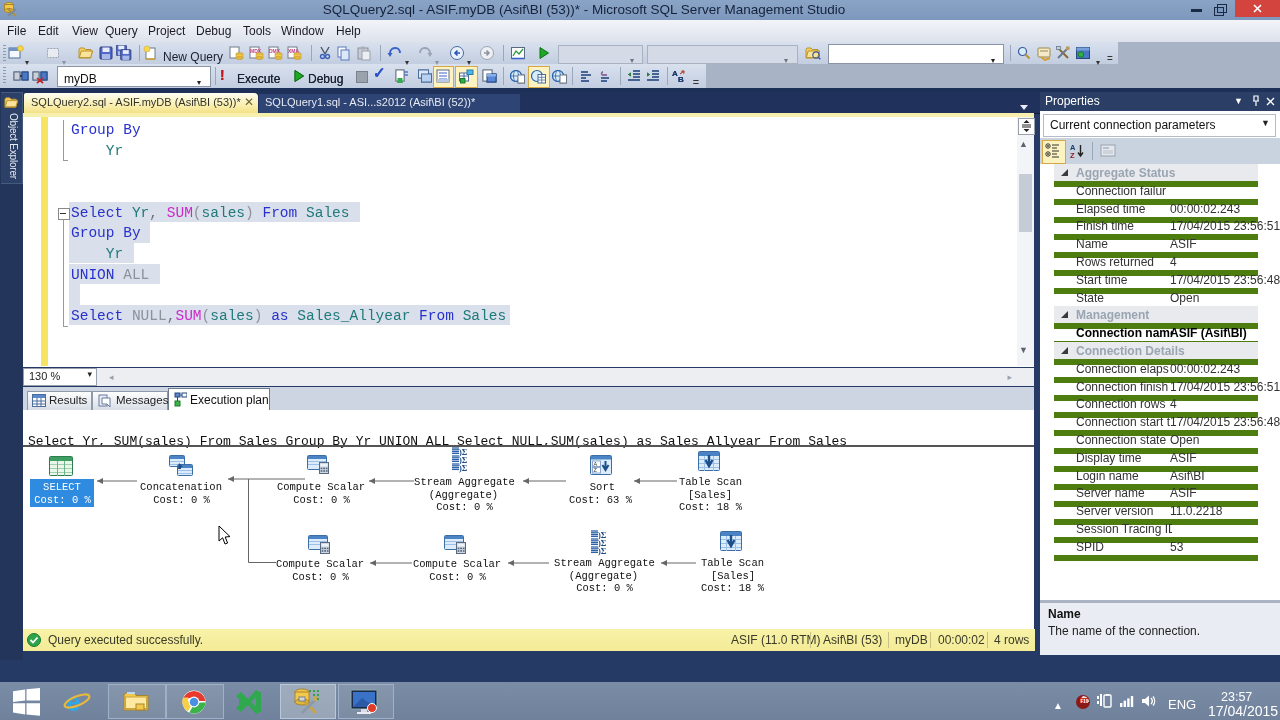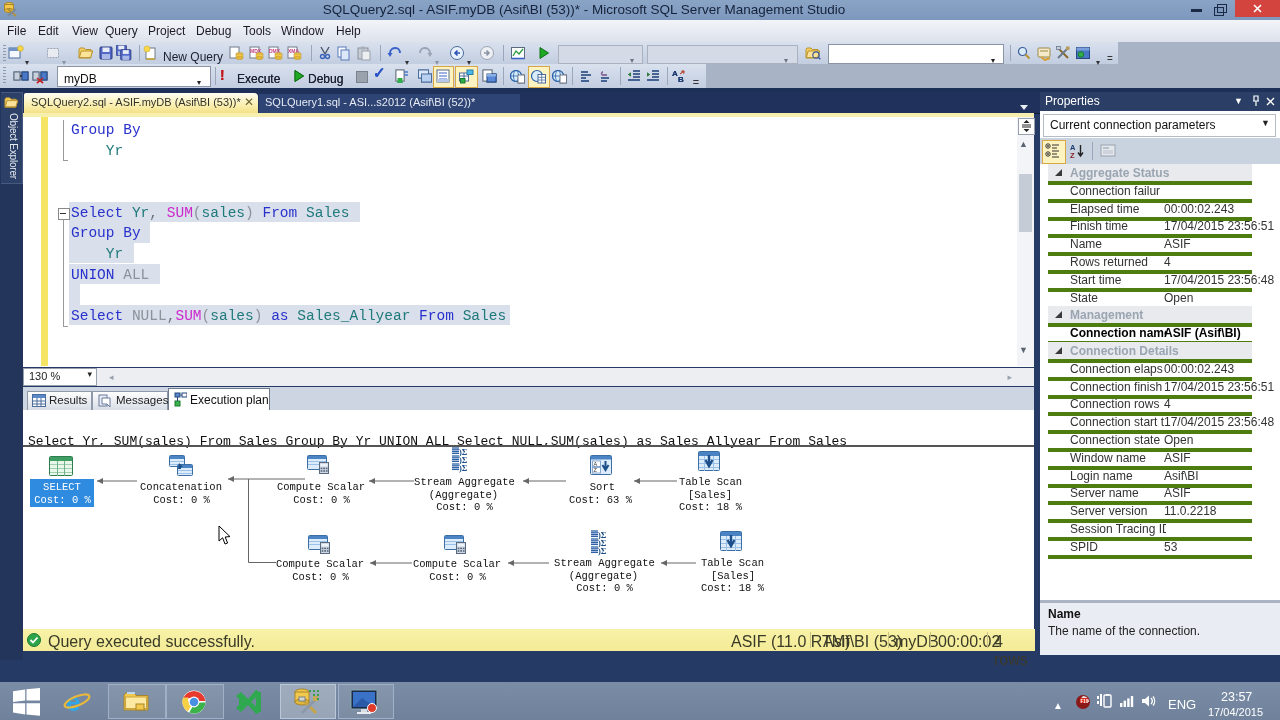--- a/index.html
+++ b/index.html
@@ -52,29 +52,29 @@
   #rtabactive{position:absolute;top:1px;height:22px;background:#fff;
      border:1px solid #6f7a8a;border-bottom:none;font-size:12px;color:#111;}
   #plan{left:23px;top:318px;width:1011px;height:219px;background:#fff;}
   .phead{position:absolute;left:5px;font-size:13px;color:#111;white-space:pre;}
   #planline{position:absolute;left:0;top:35px;width:1011px;height:2px;background:#555;}
   .nlabel{position:absolute;font-size:10.5px;color:#111;white-space:pre;text-align:center;
      font-family:"Liberation Mono",monospace;line-height:12.7px;}
   .wlab{color:#fff;z-index:3;}
   #selbox{position:absolute;left:7px;top:69px;width:64px;height:28px;background:#2f8be0;z-index:2;}
   #qstatus{left:23px;top:537px;width:1012px;height:22px;background:linear-gradient(#f8f2a8,#f3eb96);
-     font-size:16px;color:#3a3a28;}
+     font-size:12px;color:#3a3a28;}
   .qsep{position:absolute;top:3px;width:1px;height:16px;background:#c9c183;}
   #props{left:1040px;top:0px;width:240px;height:560px;background:#fff;}
   #phead{left:0;top:0;width:240px;height:19px;background:#2b3f66;color:#fff;font-size:12px;}
   #pcombo{left:3px;top:22px;width:231px;height:21px;background:#fff;border:1px solid #b6bcc6;
      font-size:12px;color:#111;}
   #ptools{left:0;top:46px;width:240px;height:26px;background:#c9d3df;}
   #pgrid{left:0;top:72px;width:240px;height:434px;background:#fff;font-size:12px;color:#333;}
-  .prow{position:absolute;left:8px;width:204px;height:17px;border-bottom:4px solid #4d7c0f;}
+  .prow{position:absolute;left:14px;width:204px;height:17px;border-bottom:6px solid #4d7c0f;}
   .pcat{background:#e8eaed;color:#9aa5b2;font-weight:bold;}
   .pname{position:absolute;left:22px;top:2px;width:96px;overflow:hidden;white-space:nowrap;}
   .pval{position:absolute;left:116px;top:2px;width:122px;overflow:hidden;white-space:nowrap;}
   #phelp{left:0;top:508px;width:240px;height:52px;background:#e9edf3;border-top:3px solid #aab4c2;}
   #ready{left:0;top:660px;width:1280px;height:22px;background:#293a5f;color:#fff;font-size:12px;}
   #taskbar{left:0;top:682px;width:1280px;height:38px;background:linear-gradient(#7b8da6,#70829b);color:#fff;}
   .tbtn{position:absolute;top:2px;width:56px;height:33px;border:1px solid #9fb1c8;background:rgba(255,255,255,0.08);}
 </style>
 </head>
 <body>
@@ -934,21 +934,21 @@
           </div>
         <div class="prow" style="top:249px;">
             <span class="pname" style="">Connection start t</span>
             <span class="pval" style="">17/04/2015 23:56:48</span>
           </div>
         <div class="prow" style="top:267px;">
             <span class="pname" style="">Connection state</span>
             <span class="pval" style="">Open</span>
           </div>
         <div class="prow" style="top:285px;">
-            <span class="pname" style="">Window name</span>
+            <span class="pname" style="">Display time</span>
             <span class="pval" style="">ASIF</span>
           </div>
         <div class="prow" style="top:303px;">
             <span class="pname" style="">Login name</span>
             <span class="pval" style="">Asif\BI</span>
           </div>
         <div class="prow" style="top:320px;">
             <span class="pname" style="">Server name</span>
             <span class="pval" style="">ASIF</span>
           </div>
@@ -1056,15 +1056,15 @@
           <rect x="7.2" y="4.4" width="2.4" height="8.6"></rect>
           <rect x="10.8" y="2" width="2.4" height="11"></rect>
         </g>
       </svg>
   <svg class="abs" style="left:1142px;top:12px" width="14" height="14" viewBox="0 0 14 14">
         <path d="M0 5 L3 5 L7 1.5 L7 12.5 L3 9 L0 9 Z" fill="#fff"></path>
         <path d="M9 4 a4.5 4.5 0 0 1 0 6 M11 2.5 a7 7 0 0 1 0 9" stroke="#fff" stroke-width="1.3" fill="none"></path>
       </svg>
   <div class="abs" style="left:1168px;top:13px;"><span style="color:#fff;font-size:13px;">ENG</span></div>
   <div class="abs" style="left:1221px;top:5px;"><span style="color:#fff;font-size:12.5px;">23:57</span></div>
-  <div class="abs" style="left:1208px;top:20px;"><span style="color:#fff;font-size:11px;margin-top:24px;">17/04/2015</span></div>
+  <div class="abs" style="left:1208px;top:20px;"><span style="color:#fff;font-size:14px;margin-top:24px;">17/04/2015</span></div>
   </div>
 </div>
 
 </body></html>

